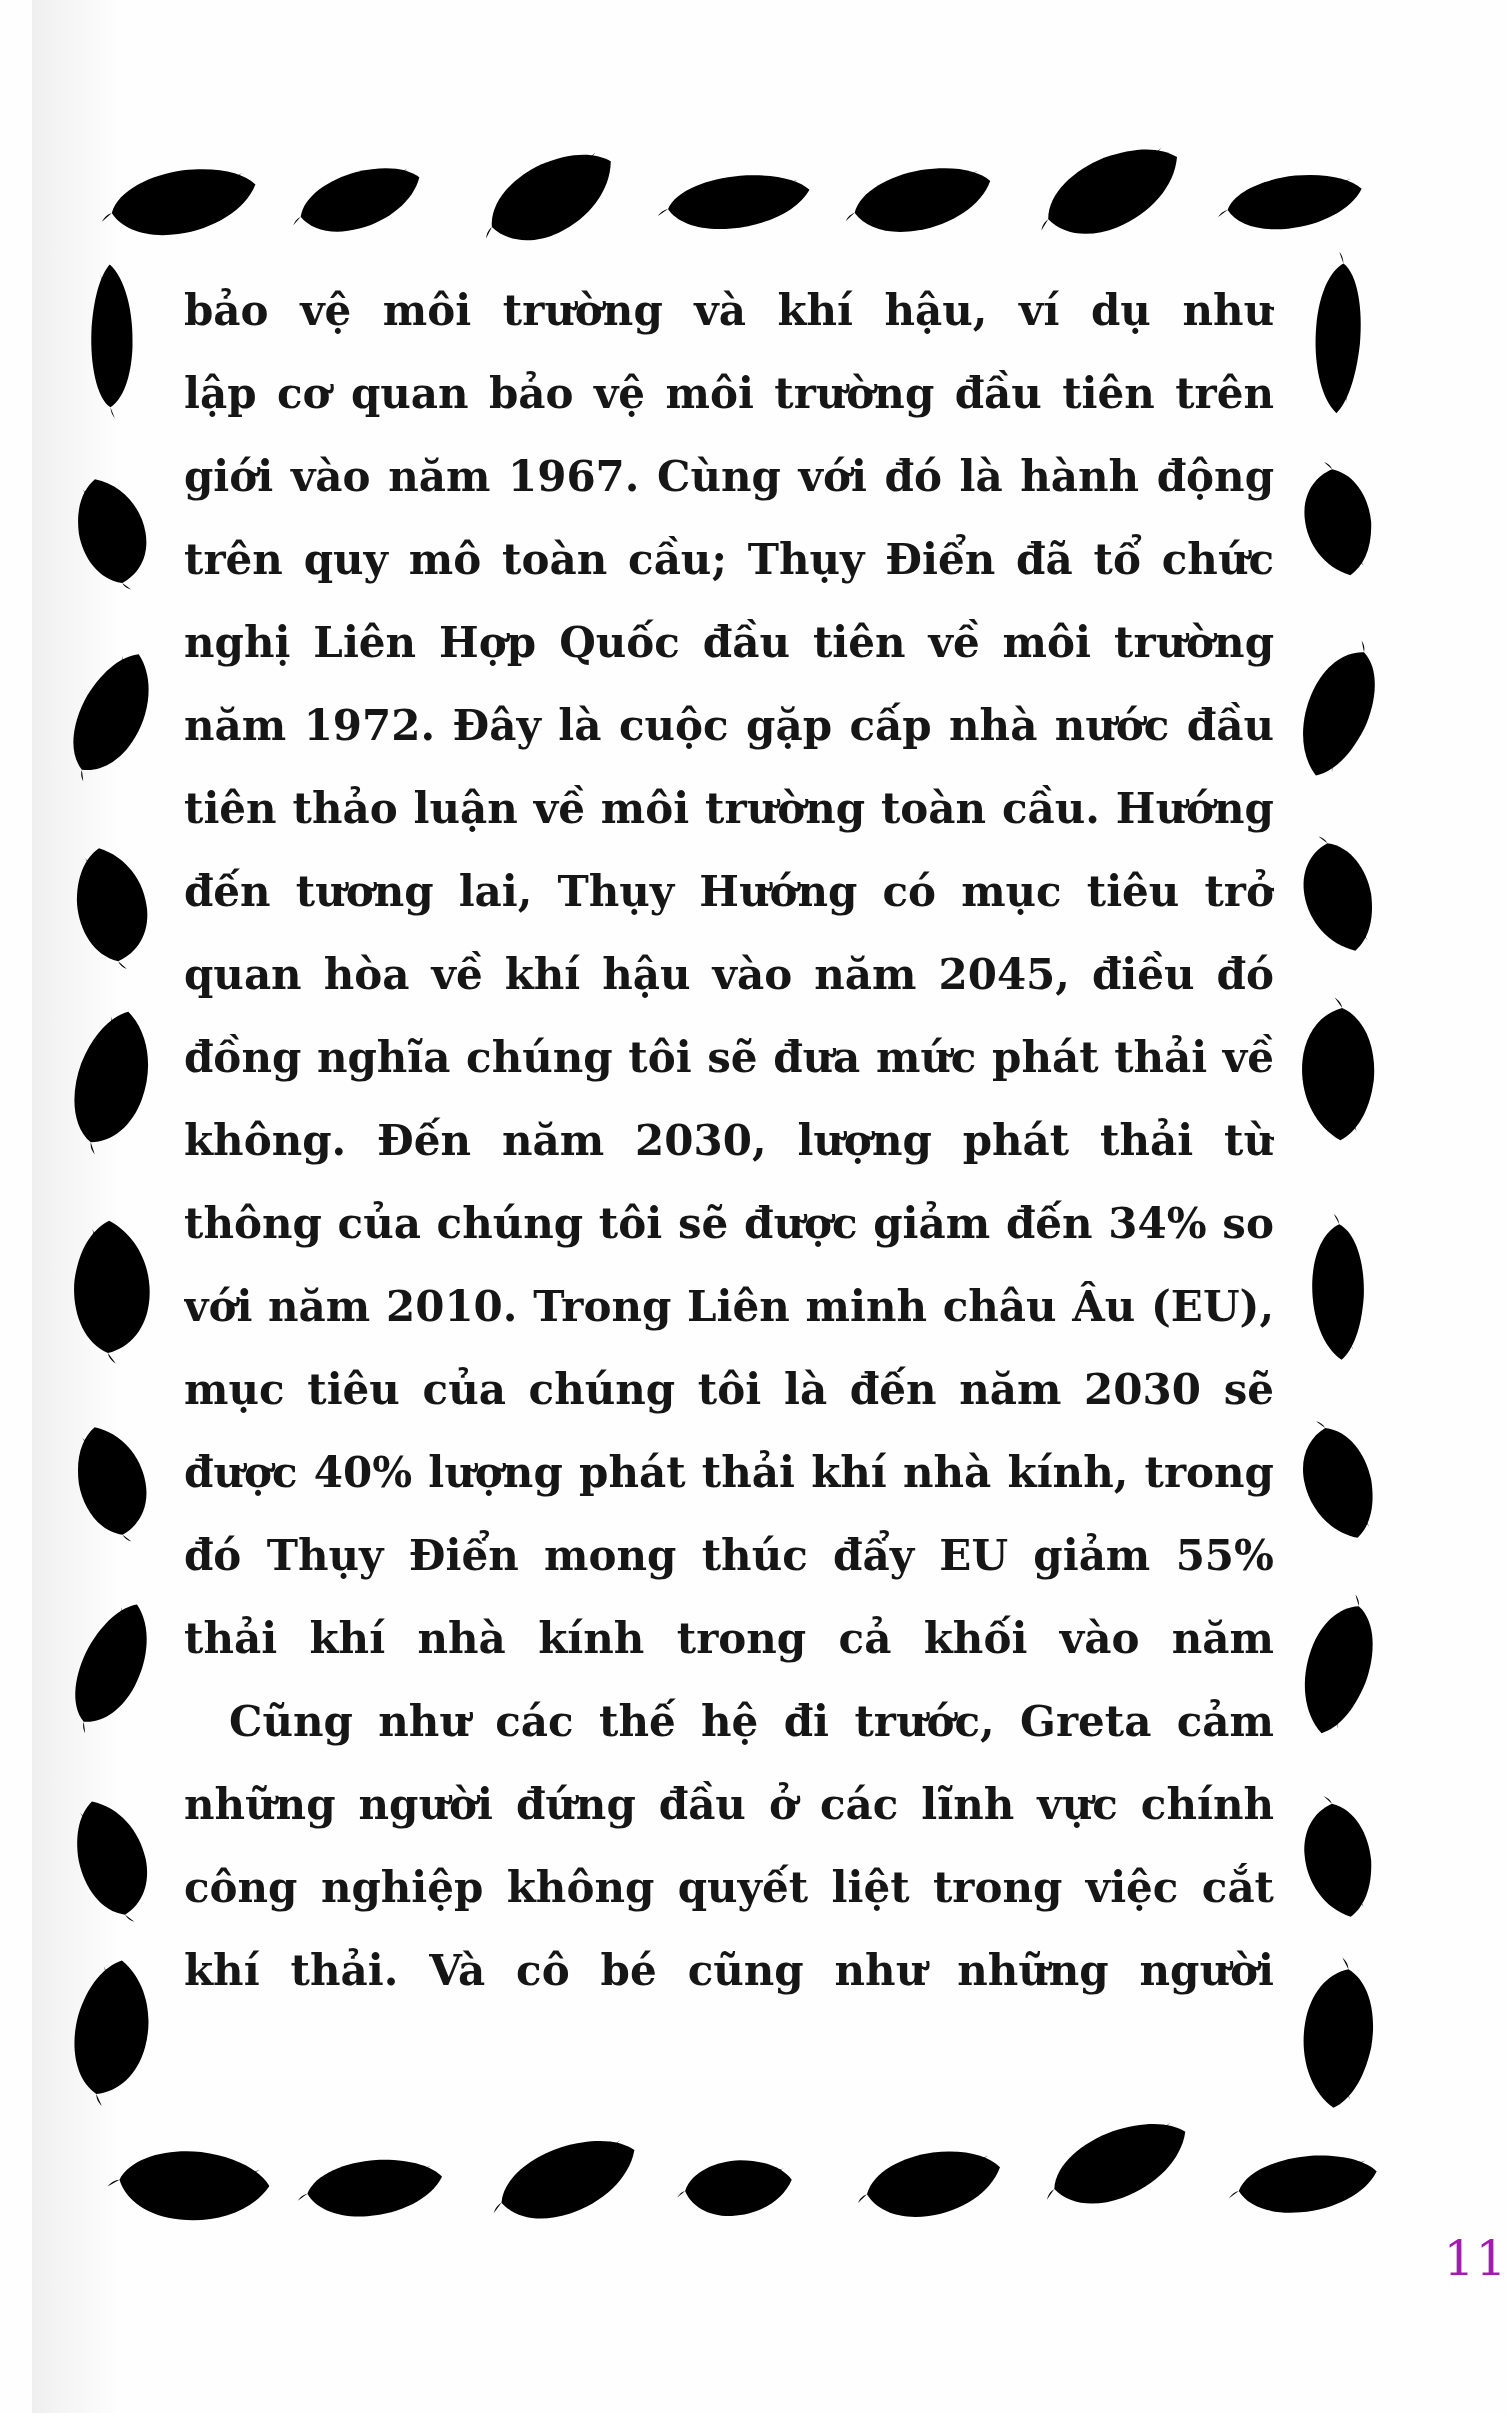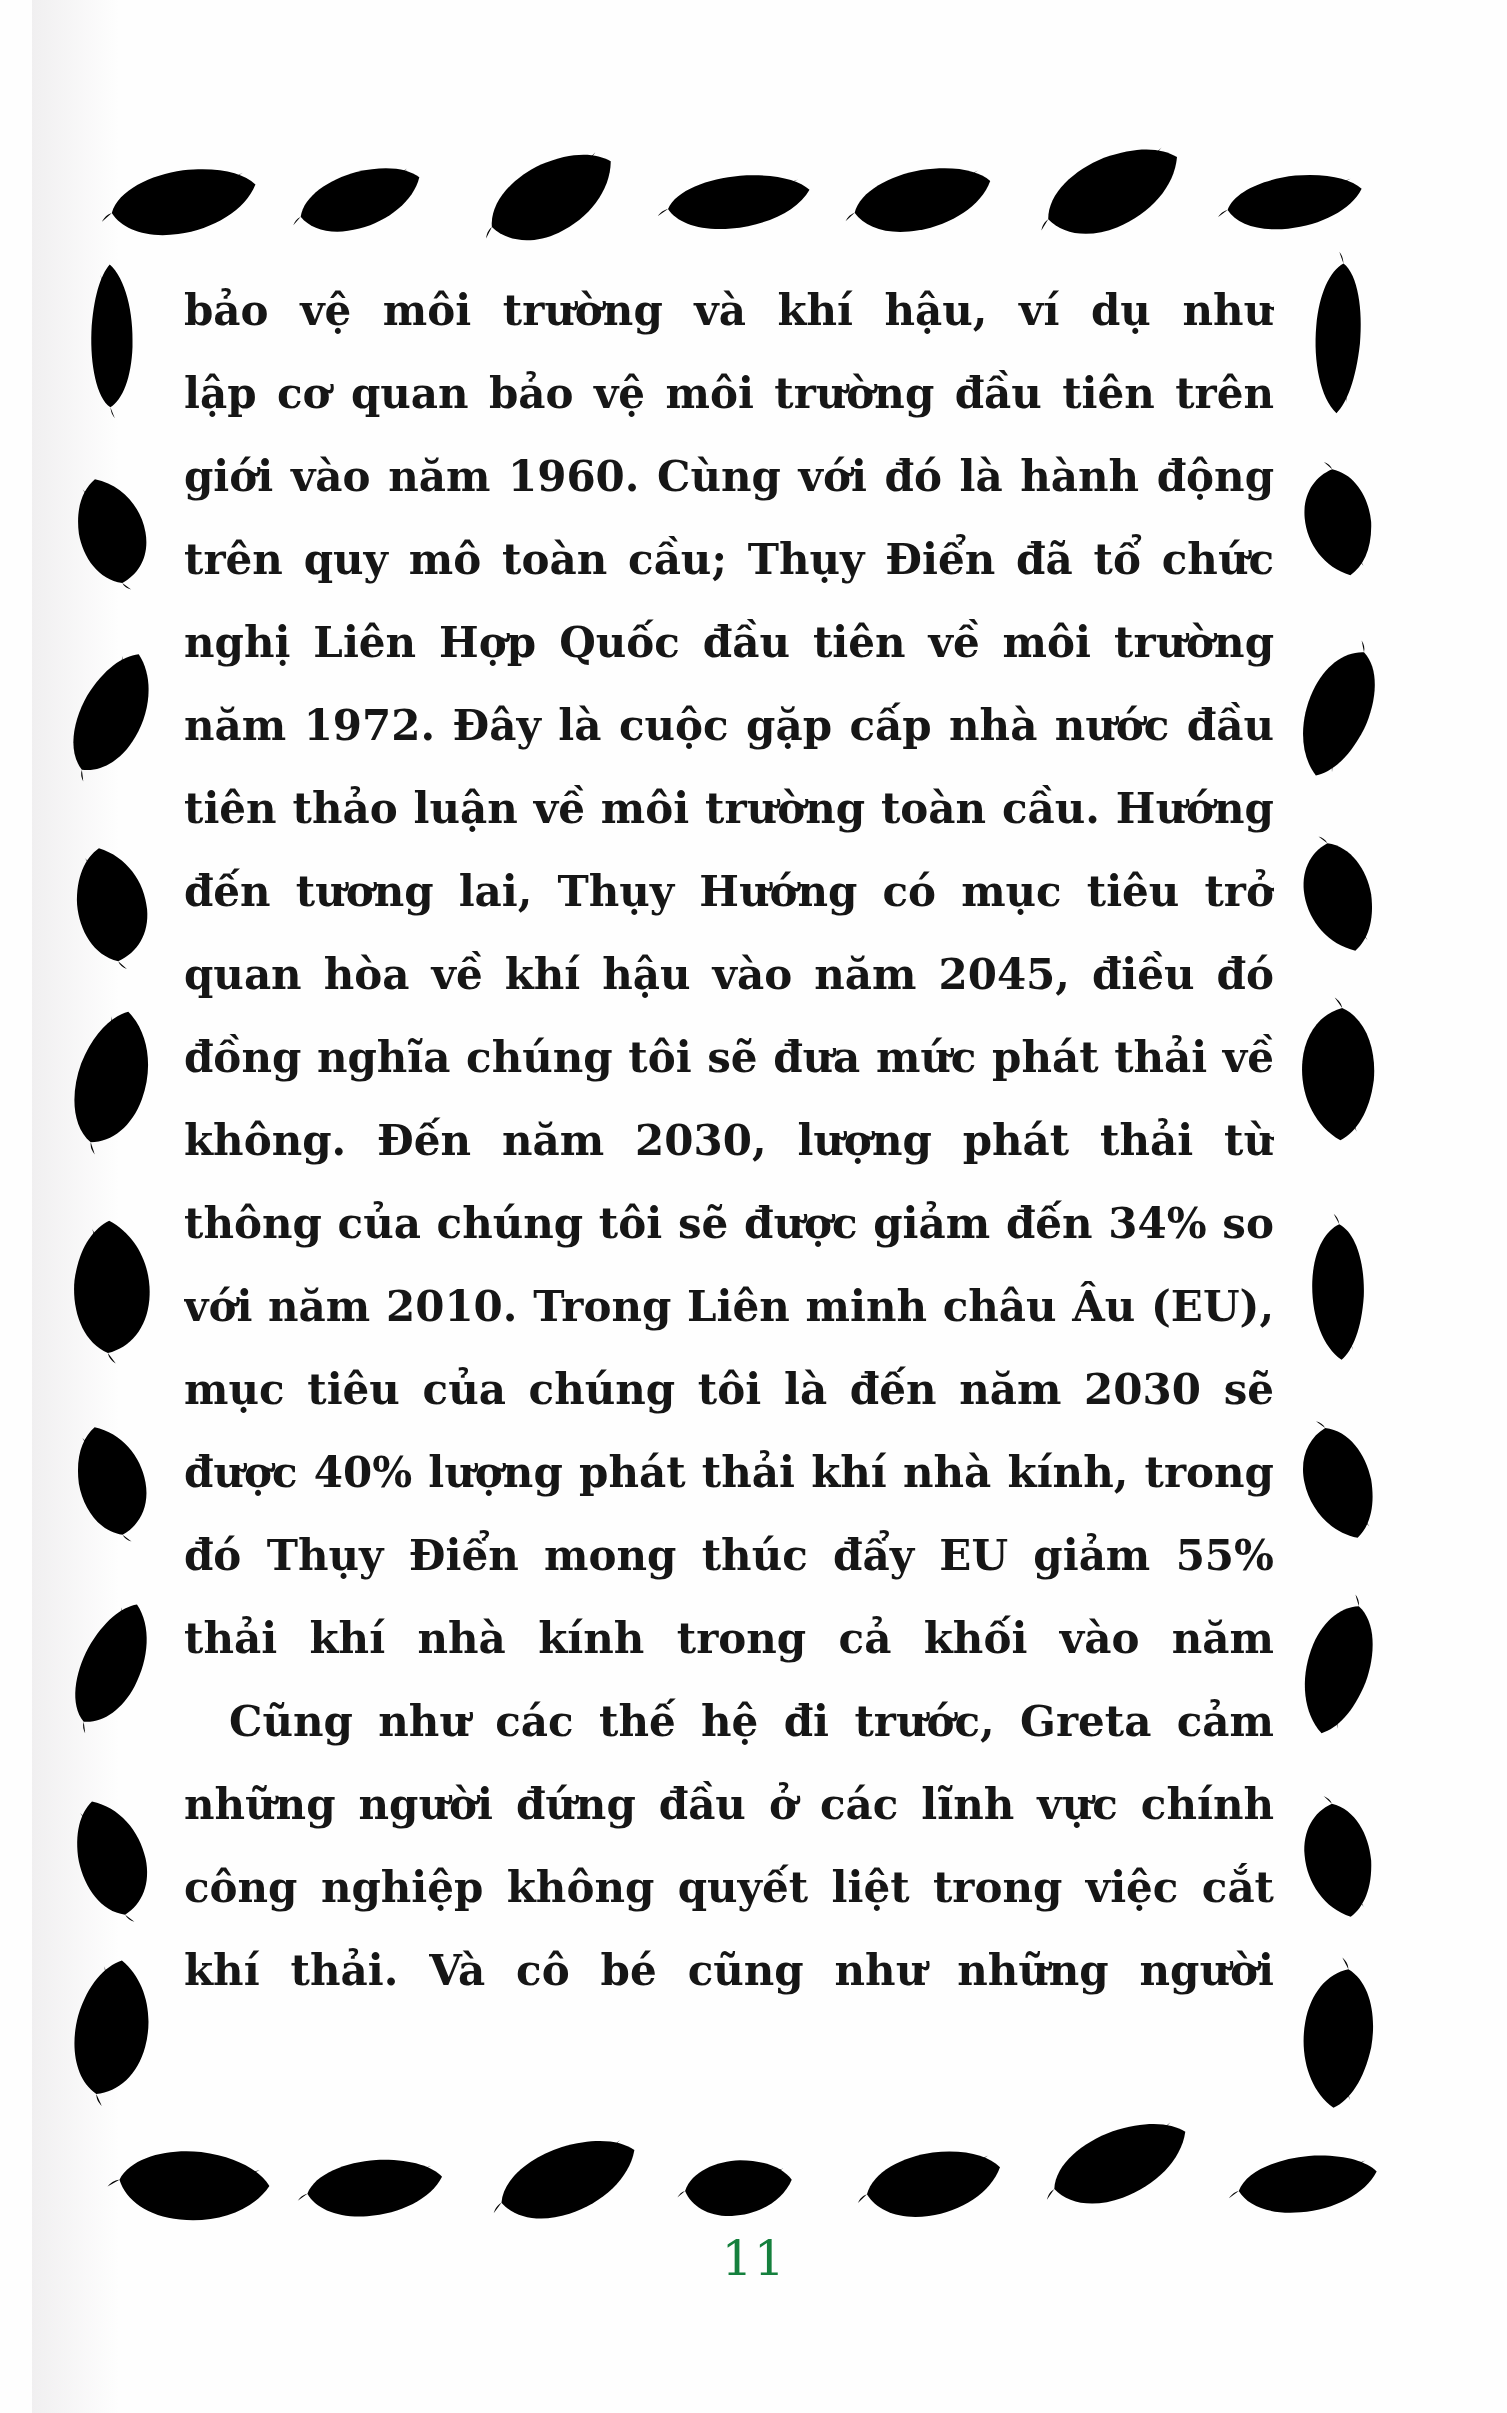--- a/index.html
+++ b/index.html
@@ -32,21 +32,21 @@
   .line {
     height: 83px; line-height: 83px;
     font-size: 42px; font-weight: bold; color: #161616;
     text-align: justify; text-align-last: justify; text-justify: inter-word;
     overflow: hidden; white-space: normal;
   }
   .line.indent { text-indent: 45px; }
 
   .page-number {
     position: absolute; left: 0; right: 0; top: 2230px;
-    text-align: center; font-size: 48px; font-weight: normal; color: #15803d;
+    text-align: right; font-size: 48px; font-weight: normal; color: #a21caf;
     letter-spacing: 1.6px;
   }
   .svg-defs { position: absolute; width: 0; height: 0; overflow: hidden; }
 </style>
 </head>
 <body>
 
 <svg class="svg-defs" xmlns="http://www.w3.org/2000/svg">
   <defs>
     <g id="leaf-shape">
@@ -235,21 +235,21 @@
     </span>
   <span class="leaf dark" style="left:1228px;top:2152px;width:156px;height:64px;--r:-5deg">
       <svg viewBox="0 0 120 60" preserveAspectRatio="none">
         <use href="#leaf-shape"></use>
       </svg>
     </span>
 
   <div class="text-block">
       <div class="line">bảo vệ môi trường và khí hậu, ví dụ như thành</div>
       <div class="line">lập cơ quan bảo vệ môi trường đầu tiên trên thế</div>
-      <div class="line">giới vào năm 1960. Cùng với đó là hành động</div>
+      <div class="line">giới vào năm 1967. Cùng với đó là hành động</div>
       <div class="line">trên quy mô toàn cầu; Thụy Điển đã tổ chức hội</div>
       <div class="line">nghị Liên Hợp Quốc đầu tiên về môi trường vào</div>
       <div class="line">năm 1972. Đây là cuộc gặp cấp nhà nước đầu</div>
       <div class="line">tiên thảo luận về môi trường toàn cầu. Hướng</div>
       <div class="line">đến tương lai, Thụy Hướng có mục tiêu trở nên</div>
       <div class="line">quan hòa về khí hậu vào năm 2045, điều đó</div>
       <div class="line">đồng nghĩa chúng tôi sẽ đưa mức phát thải về</div>
       <div class="line">không. Đến năm 2030, lượng phát thải từ giao</div>
       <div class="line">thông của chúng tôi sẽ được giảm đến 34% so</div>
       <div class="line">với năm 2010. Trong Liên minh châu Âu (EU),</div>

